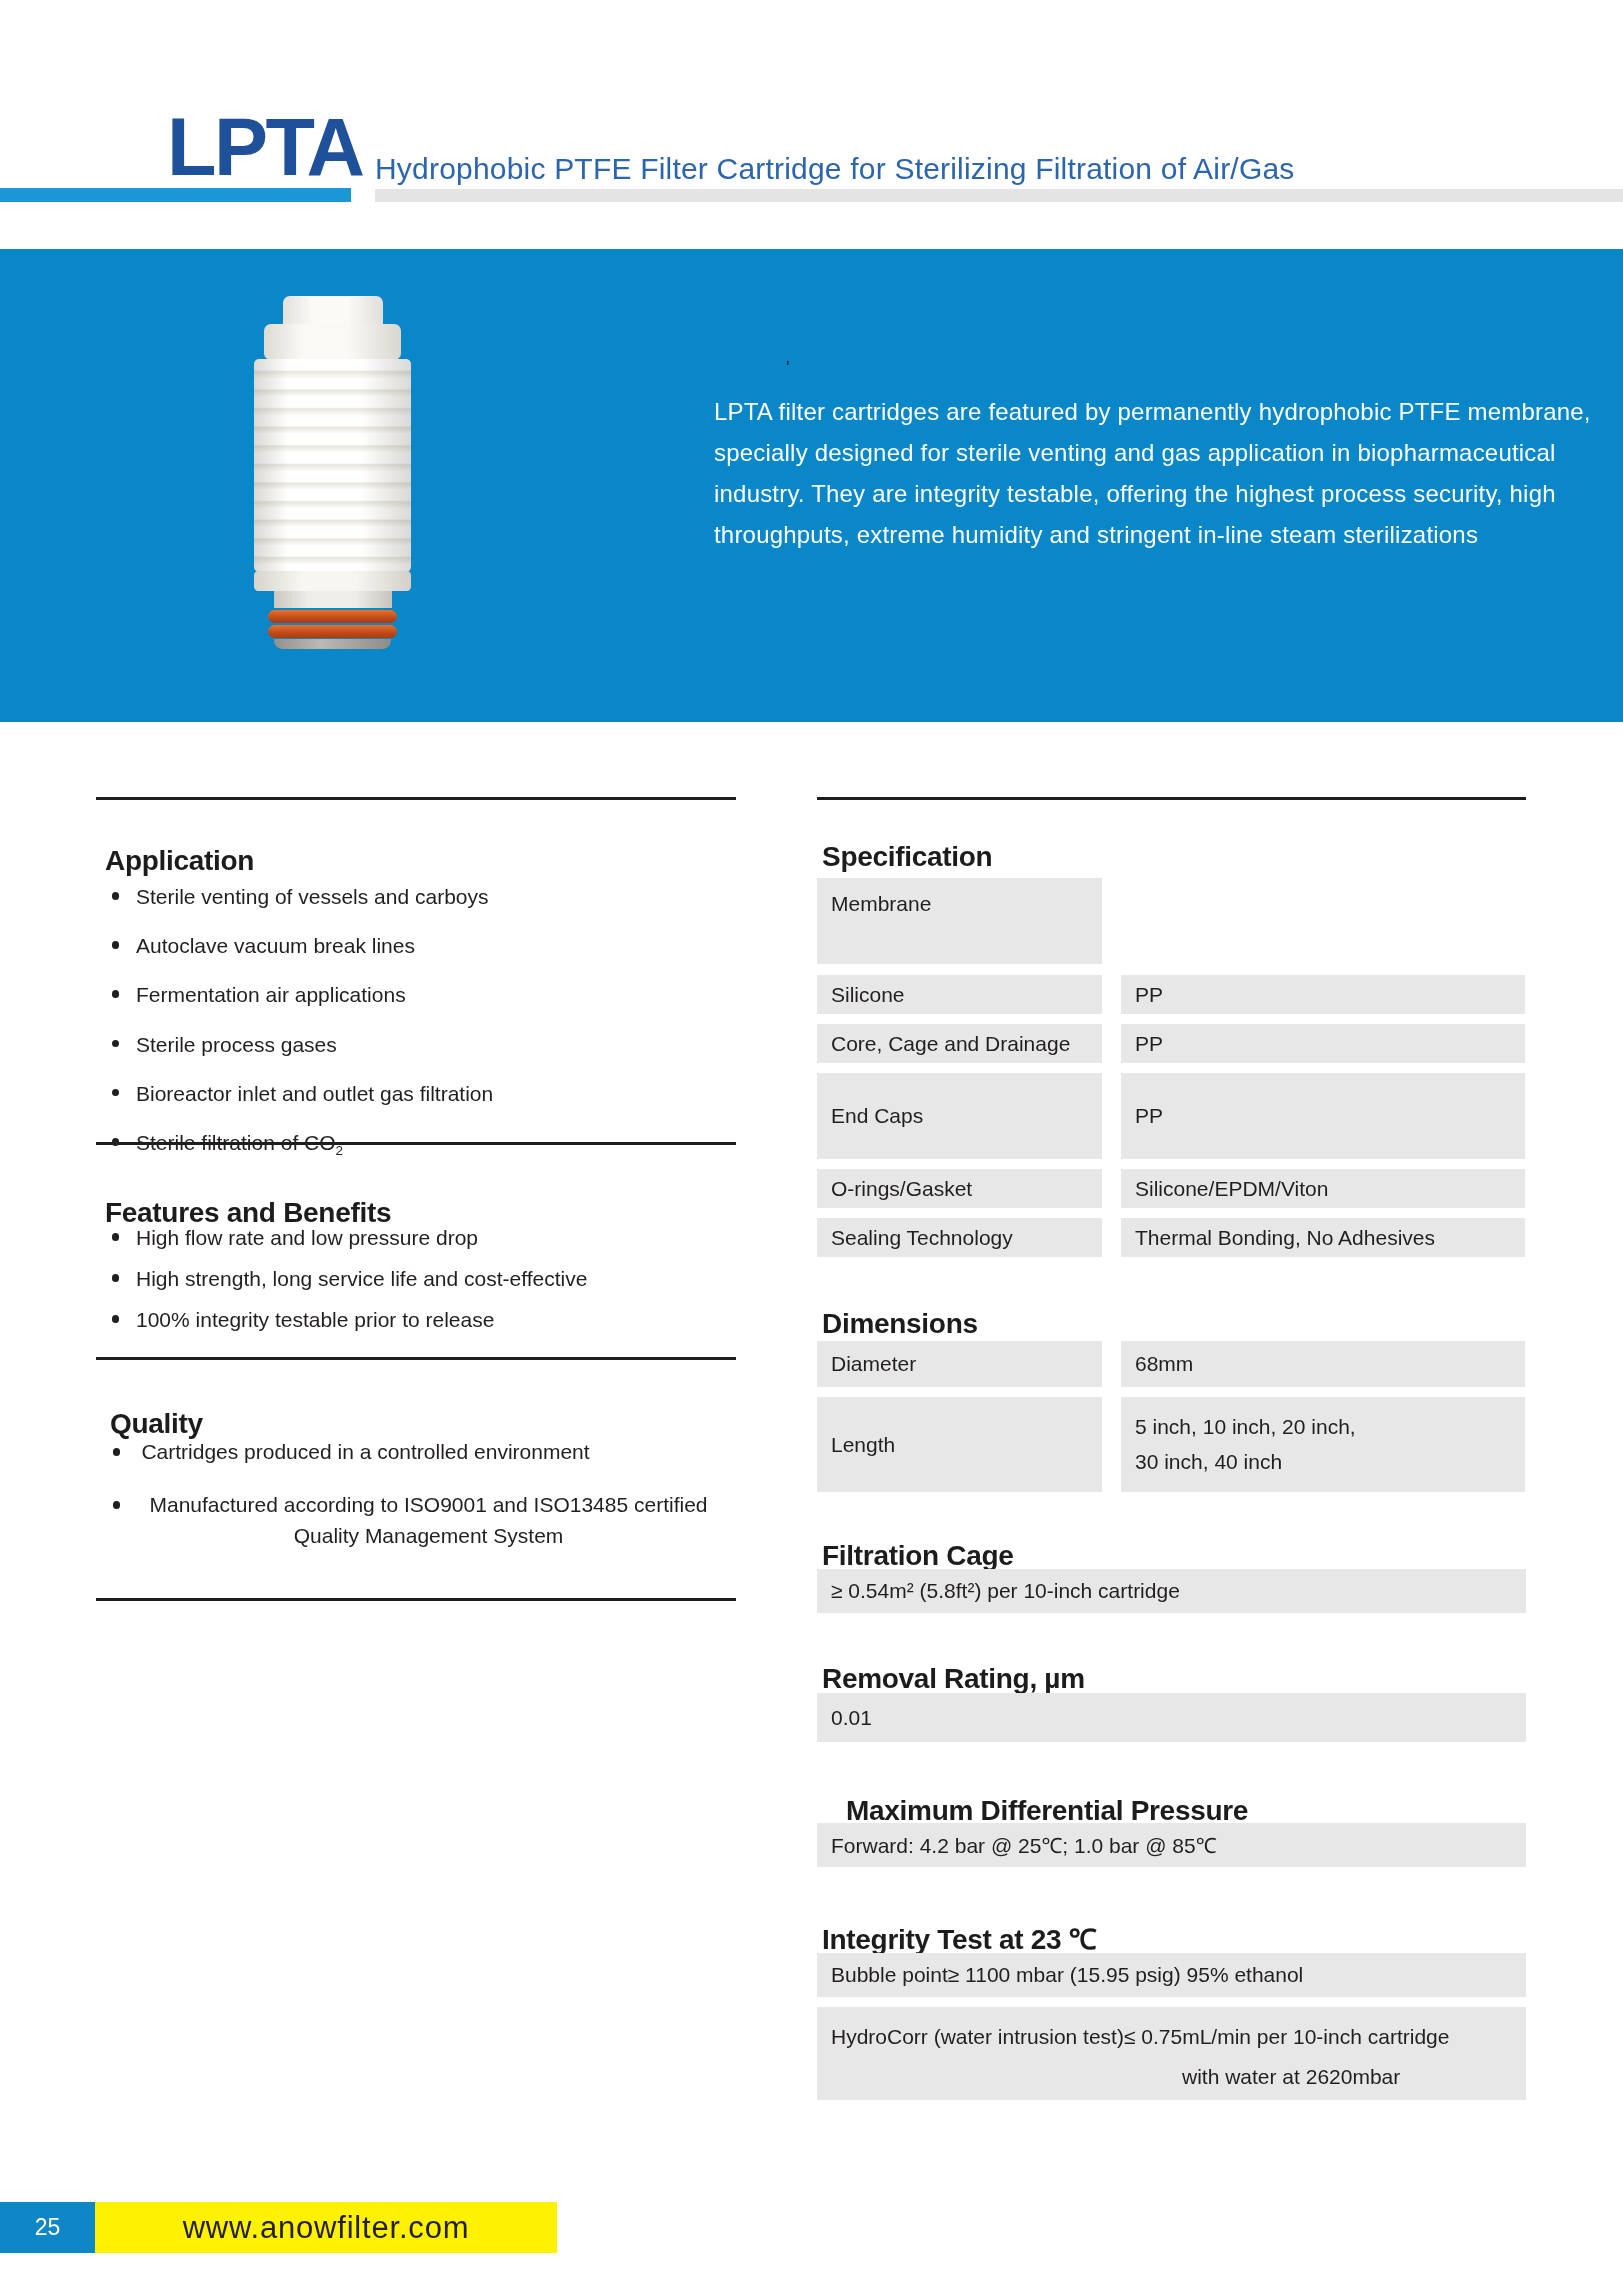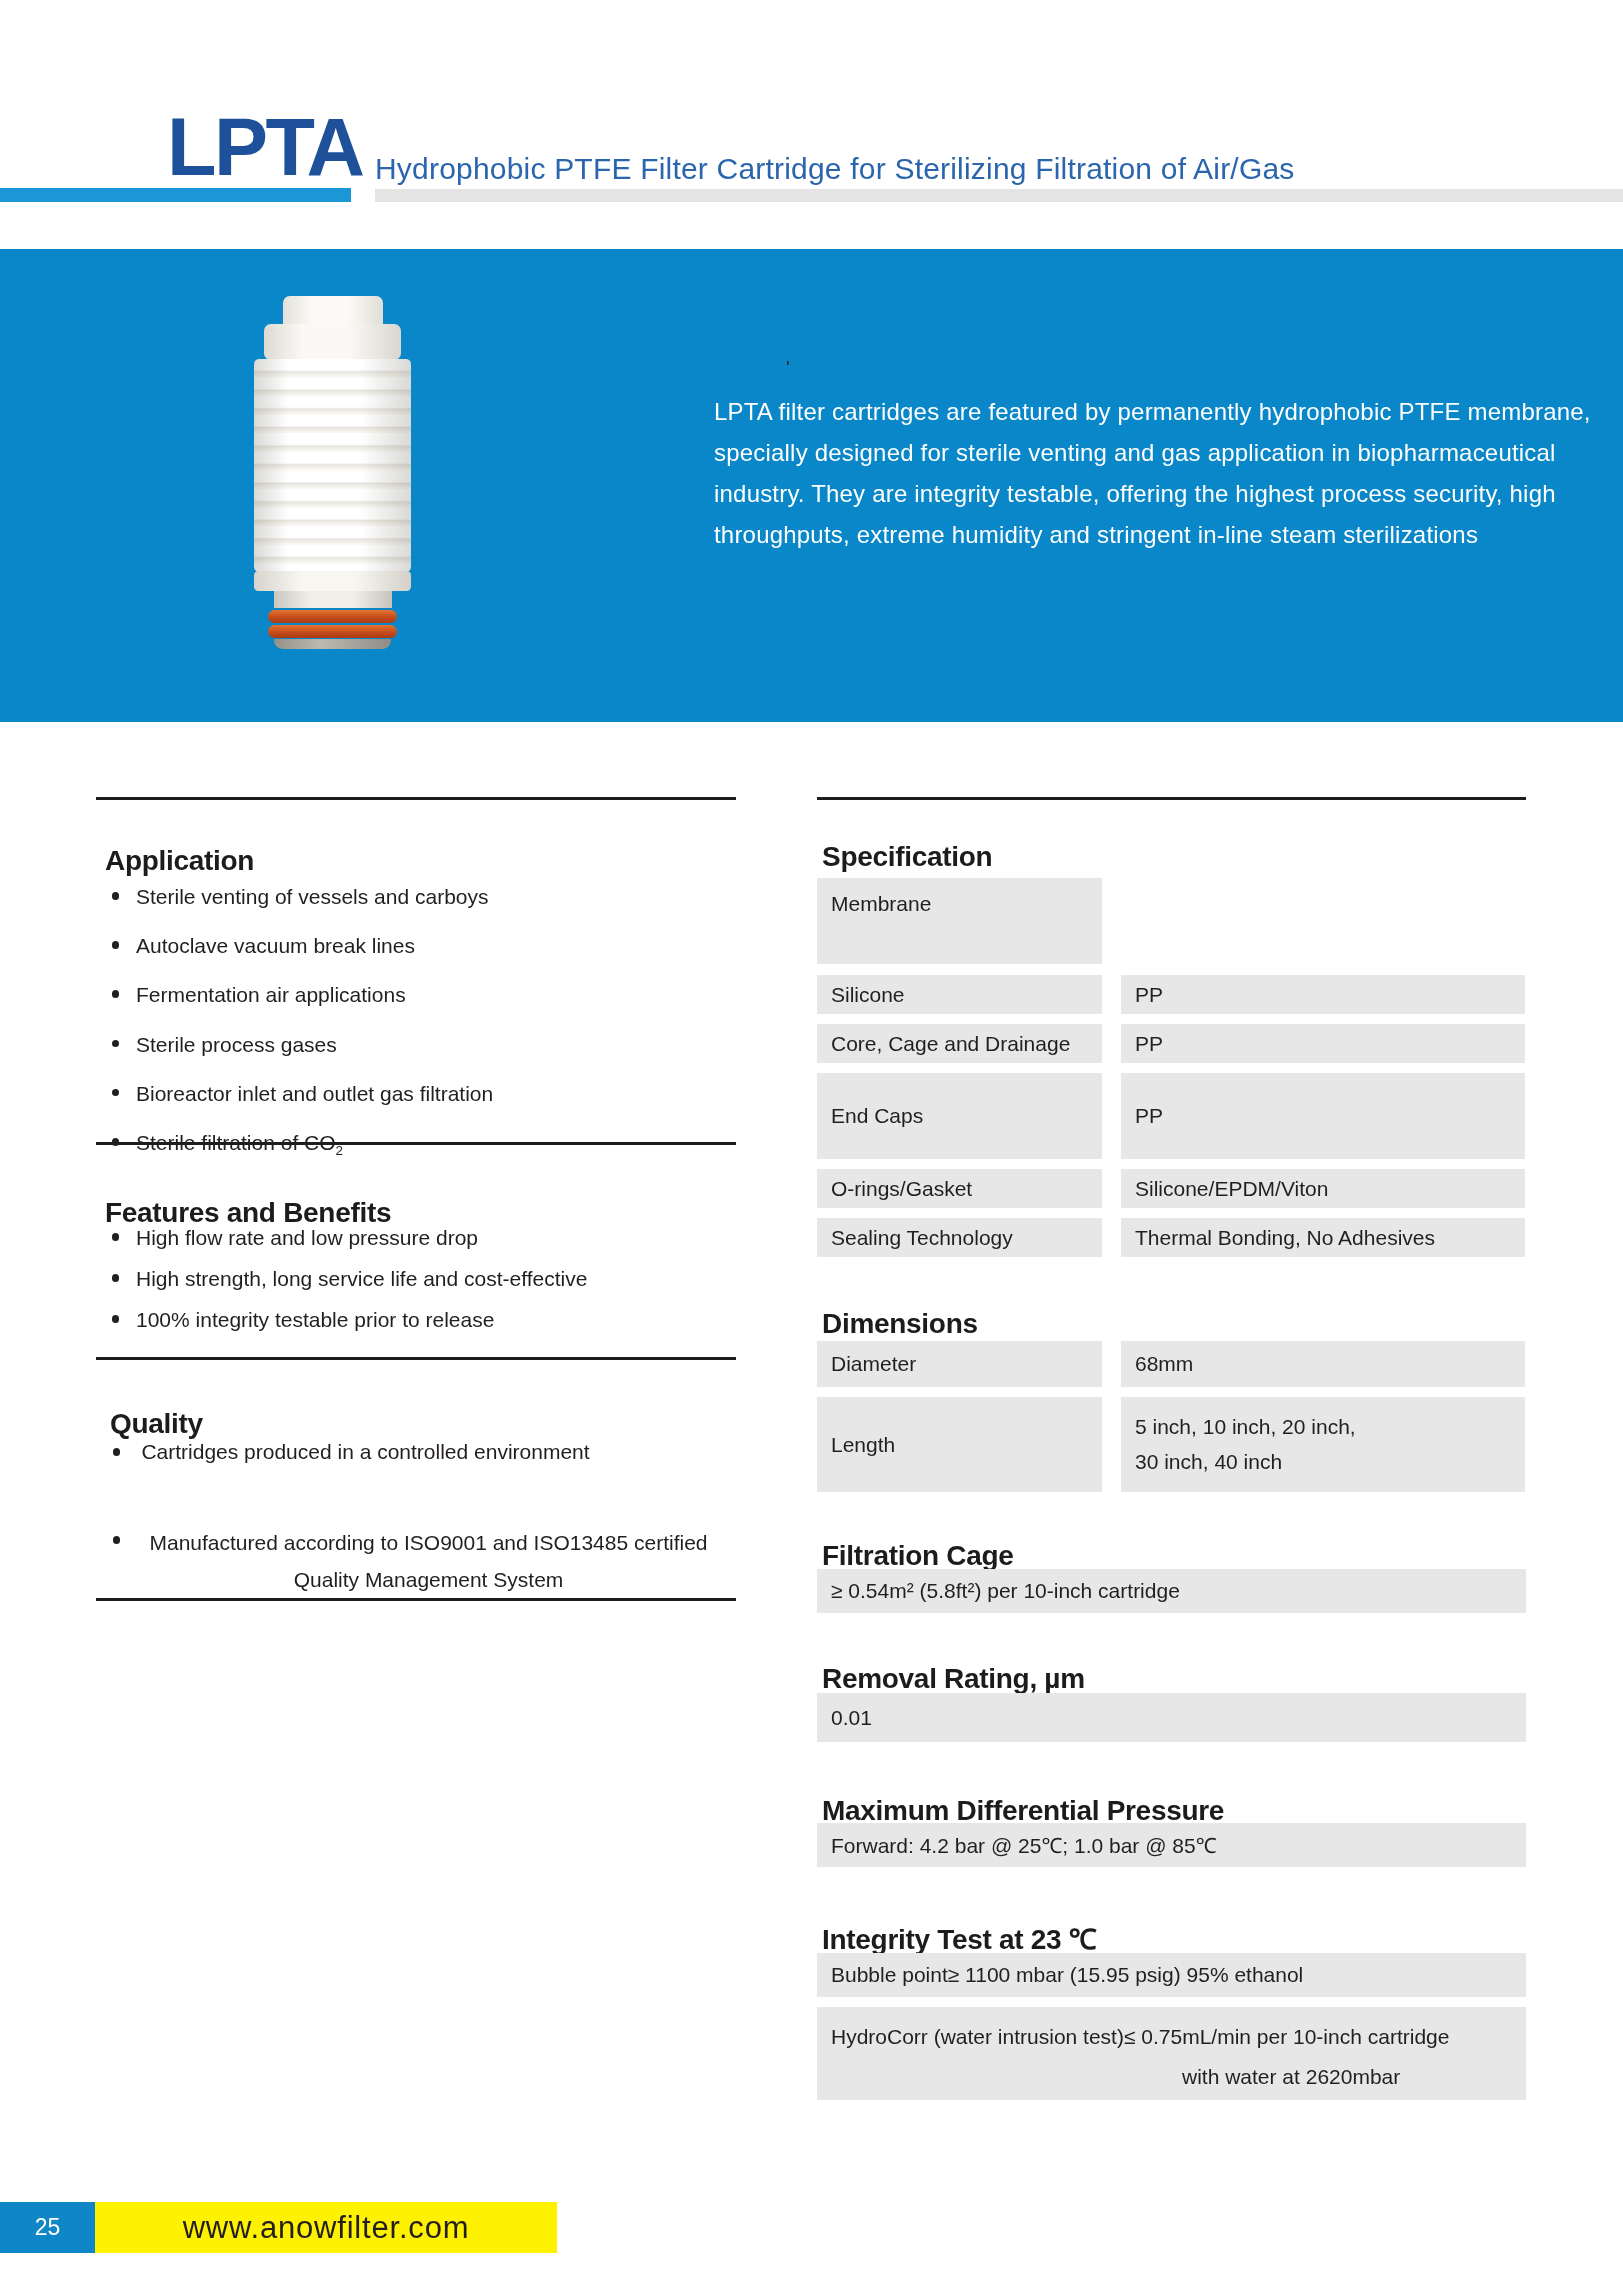--- a/index.html
+++ b/index.html
@@ -52,21 +52,21 @@
   .cell{position:absolute;background:#e7e7e7;box-sizing:border-box;display:flex;align-items:center;
         padding-left:14px;font-size:21px;color:#231f20;}
   .cell.top{align-items:flex-start;padding-top:13.5px;}
   .col-label{left:817px;width:285px;}
   .col-value{left:1121px;width:404px;}
   .bar-full{left:817px;width:709px;}
   .two-line{display:block;padding-top:12px;line-height:35px;}
 
   
   .q1{line-height:38px;width:457px;}
-  .q2{line-height:37px;width:583px;margin-top:53px;}
+  .q2{line-height:31px;width:583px;margin-top:18px;}
   .q1::before{top:15px;} .q2::before{top:12px;}
 
   
   .footer-page{position:absolute;left:0;top:2202px;width:95px;height:51px;background:#0f86c6;
                color:#ffffff;font-size:23px;display:flex;align-items:center;justify-content:center;}
   .footer-site{position:absolute;left:95px;top:2202px;width:462px;height:51px;background:#fff200;
                color:#231f20;font-size:31px;letter-spacing:0.8px;display:flex;align-items:center;justify-content:center;}
 </style>
 </head>
 <body>
@@ -144,21 +144,21 @@
     <span style="display:block;">5 inch, 10 inch, 20 inch,</span>
     <span style="display:block;">30 inch, 40 inch</span>
   </div>
 
   <h2 class="sec-h" style="left:822px;top:1517px;">Filtration Cage</h2>
   <div class="cell bar-full" style="top:1569px;height:44px;">≥ 0.54m² (5.8ft²) per 10-inch cartridge</div>
 
   <h2 class="sec-h" style="left:822px;top:1640px;">Removal Rating, µm</h2>
   <div class="cell bar-full" style="top:1693px;height:49px;">0.01</div>
 
-  <h2 class="sec-h" style="left:822px;top:1772px;">Maximum Differential Pressure</h2>
+  <h2 class="sec-h" style="left:846px;top:1772px;">Maximum Differential Pressure</h2>
   <div class="cell bar-full" style="top:1823px;height:44px;">Forward: 4.2 bar @ 25℃; 1.0 bar @ 85℃</div>
 
   <h2 class="sec-h" style="left:822px;top:1896px;">Integrity Test at 23 ℃</h2>
   <div class="cell bar-full" style="top:1953px;height:44px;">Bubble point≥ 1100 mbar (15.95 psig) 95% ethanol</div>
   <div class="cell bar-full two-line" style="top:2007px;height:93px;">
     <span style="display:block;">HydroCorr (water intrusion test)≤ 0.75mL/min per 10-inch cartridge</span>
     <span style="display:block;margin-left:351px;margin-top:5px;">with water at 2620mbar</span>
   </div>
 
   <div class="footer-page">25</div>

